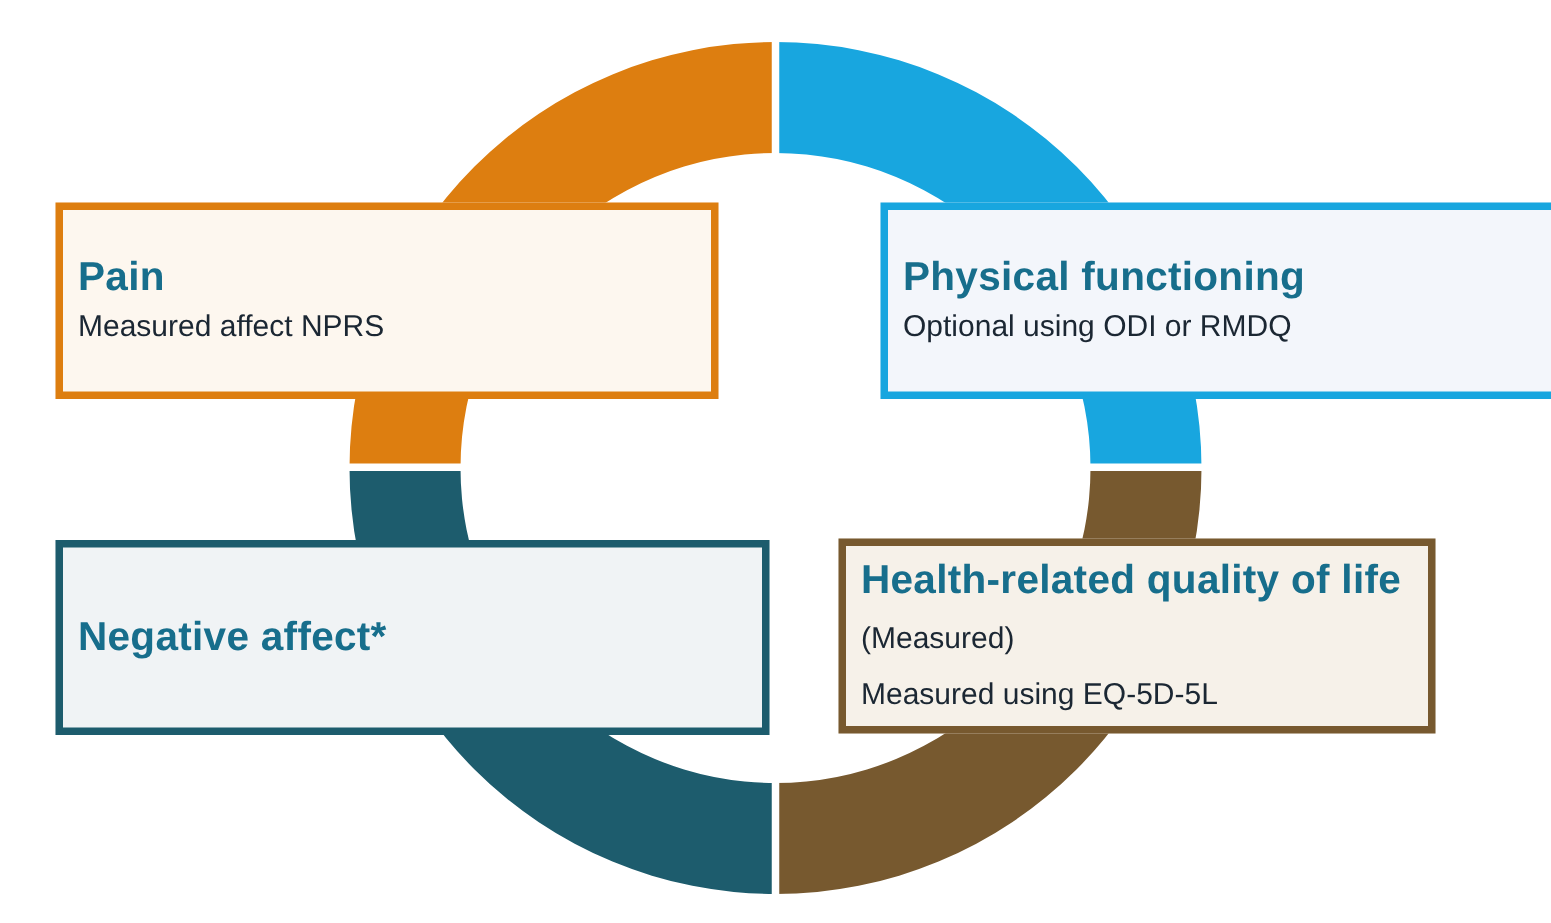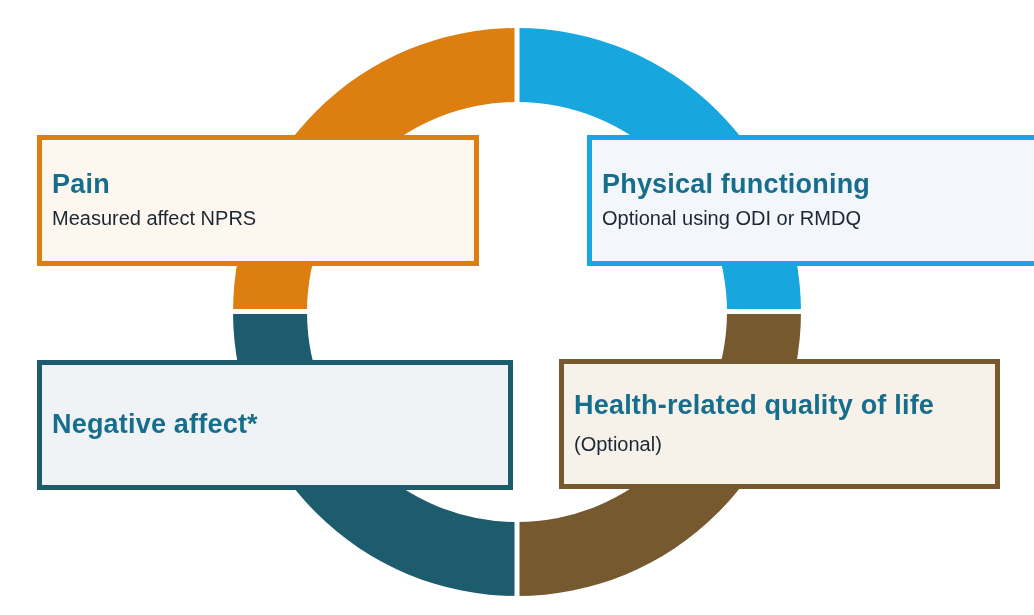--- a/index.html
+++ b/index.html
@@ -49,21 +49,21 @@
     border-color: var(--blue);
     background: var(--physical_box_bg);
     margin-left: 28px;
   }
   .box-negative {
     left: 37px; top: 360px; width: 476px; height: 130px;
     border-color: var(--teal);
     background: var(--negative_box_bg);
   }
   .box-hrqol {
-    left: 559px; top: 359px; width: 441px; height: 130px;
+    left: 559px; top: 359px; width: 398px; height: 130px;
     border-color: var(--brown);
     background: var(--hrqol_box_bg);
     gap: 12px;
   }
   .qtitle {
     font-size: 27px;
     font-weight: bold;
     line-height: 1.1;
     color: var(--heading_text);
     letter-spacing: 0.2px;
@@ -108,16 +108,17 @@
     <div class="qtitle">Physical functioning</div>
     <div class="qmeasure"><span>Optional using ODI or RMDQ</span><sup></sup></div>
   </div>
 
   <div class="qbox box-negative">
     <div class="qtitle">Negative affect*</div>
   </div>
 
   <div class="qbox box-hrqol">
     <div class="qtitle">Health-related quality of life</div>
-    <div class="qnote">(Optional)</div>
+    <div class="qnote">(Measured)</div>
+    <div class="qmeasure"><span>Measured using EQ-5D-5L</span><sup></sup></div>
   </div>
 
 </div>
 
 </body></html>

